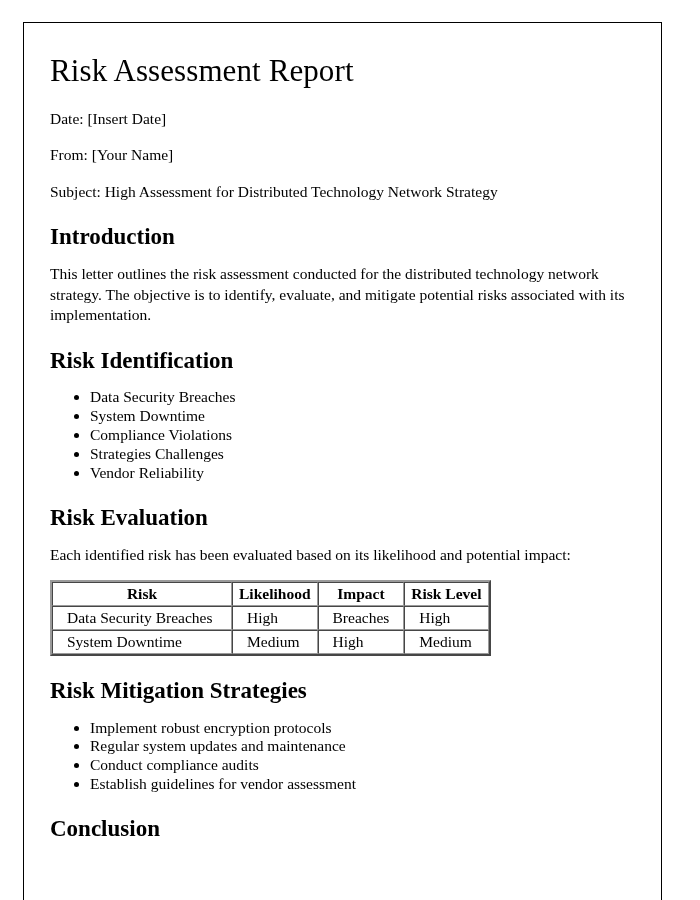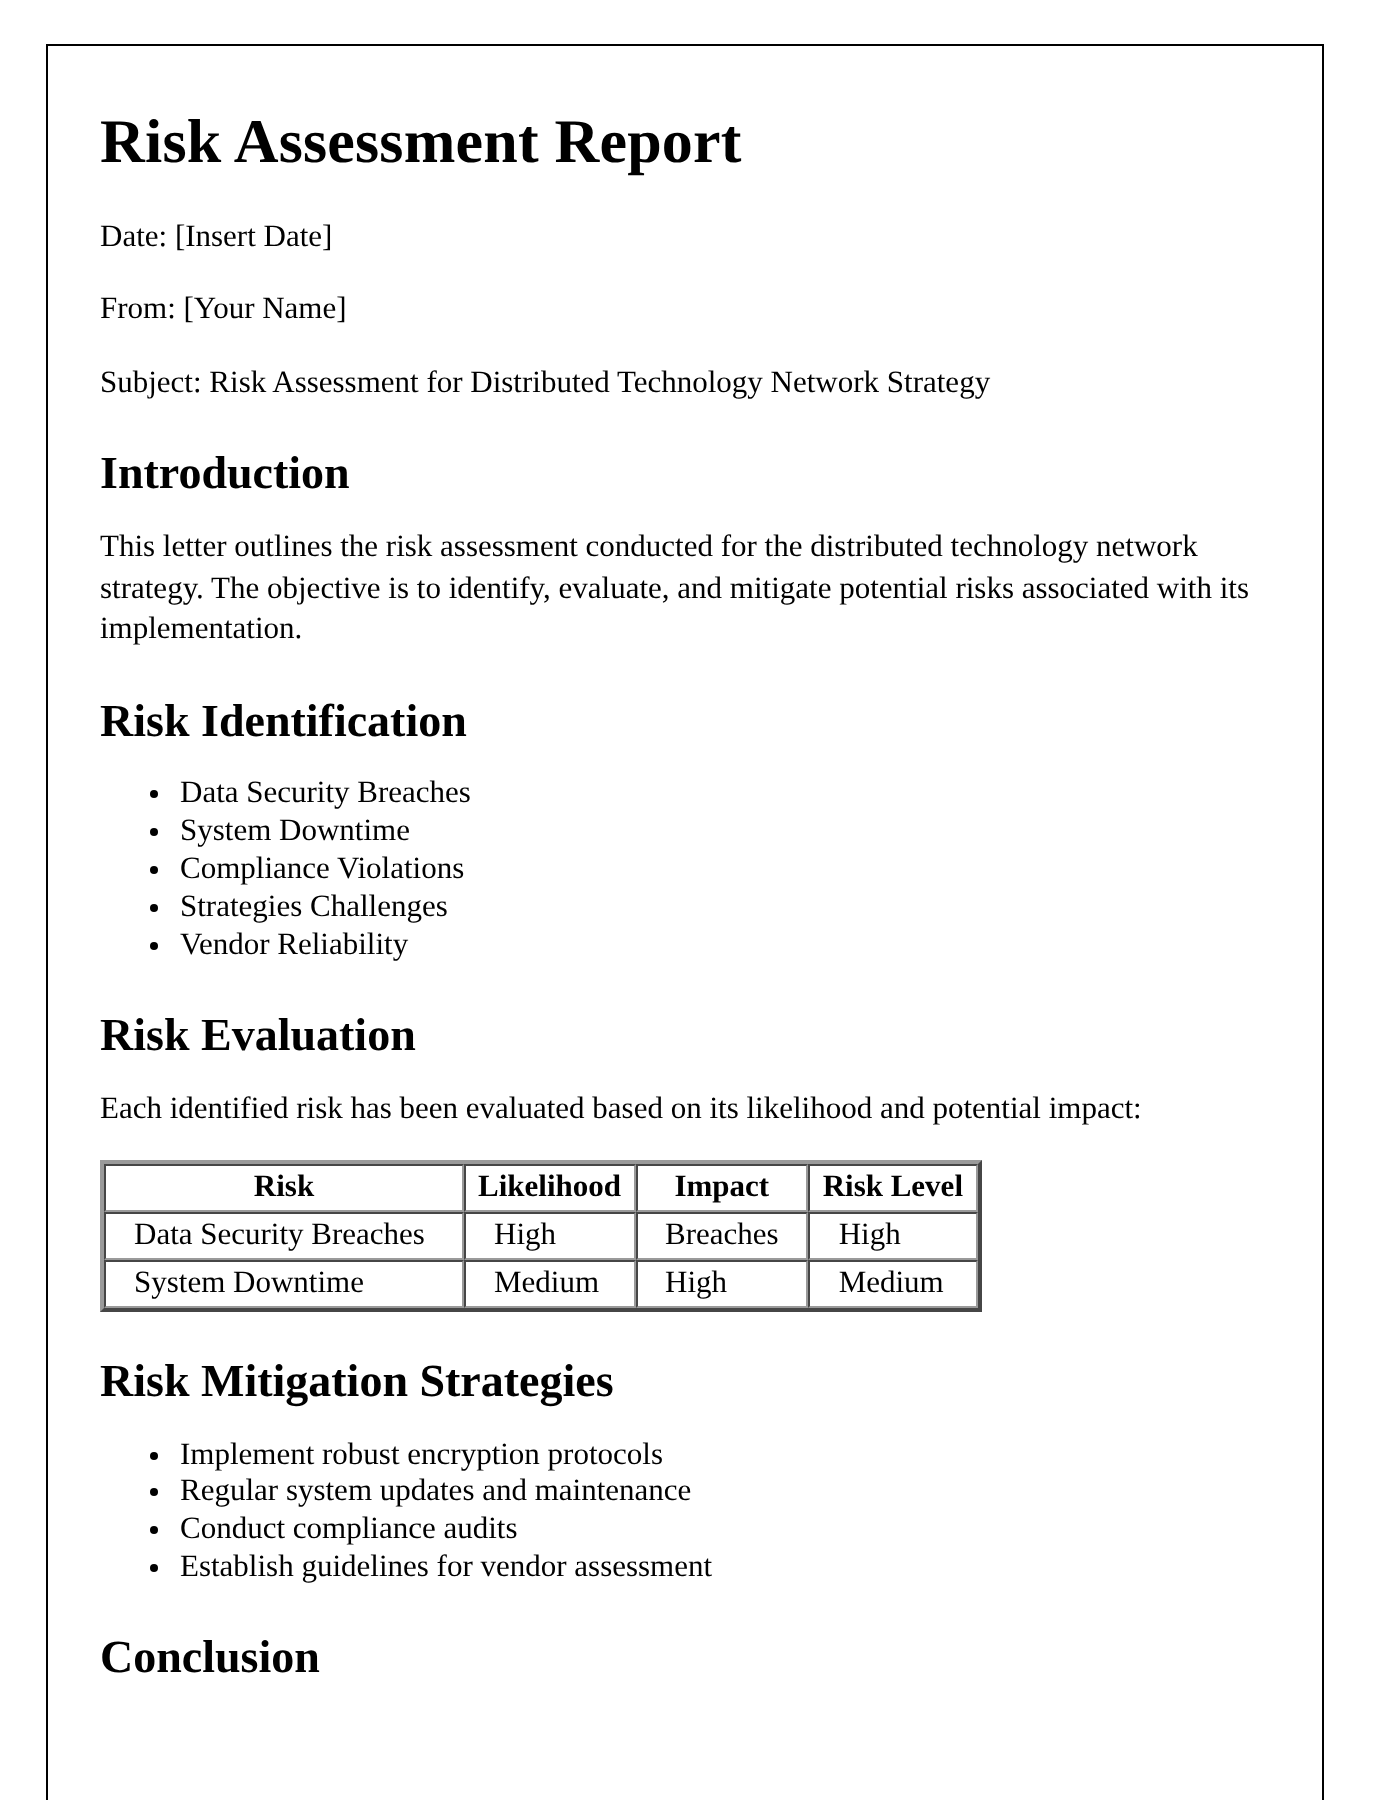--- a/index.html
+++ b/index.html
@@ -29,21 +29,21 @@
   }
 
   .page-inner {
     padding: 24px 26px 0 26px;
   }
 
   
   h1.doc-title {
     font-size: 31px;
     line-height: 1.15;
-    font-weight: bold;
+    font-weight: normal;
     margin: 6px 0 20px 0;
     letter-spacing: 0.1px;
   }
   h2.section-heading {
     font-size: 23px;
     line-height: 1.15;
     font-weight: bold;
     margin: 22px 0 14px 0;
   }
   p.meta-line,
@@ -112,21 +112,21 @@
 <div class="page-sheet">
   <div class="page-inner">
 
     <h1 class="doc-title">Risk Assessment Report</h1>
 
     <p class="meta-line">Date: [Insert Date]</p>
 
 
     <p class="meta-line">From: [Your Name]</p>
 
-    <p class="meta-line">Subject: Risk Assessment for Distributed Technology Network Strategy</p>
+    <p class="meta-line">Subject: High Assessment for Distributed Technology Network Strategy</p>
 
     <h2 class="section-heading">Introduction</h2>
 
     <p class="body-para wide">This letter outlines the risk assessment conducted for the distributed technology network strategy. The objective is to identify, evaluate, and mitigate potential risks associated with its implementation.</p>
 
     <h2 class="section-heading">Risk Identification</h2>
 
     <ul class="doc-list">
       <li>Data Security Breaches</li>
       <li>System Downtime</li>

